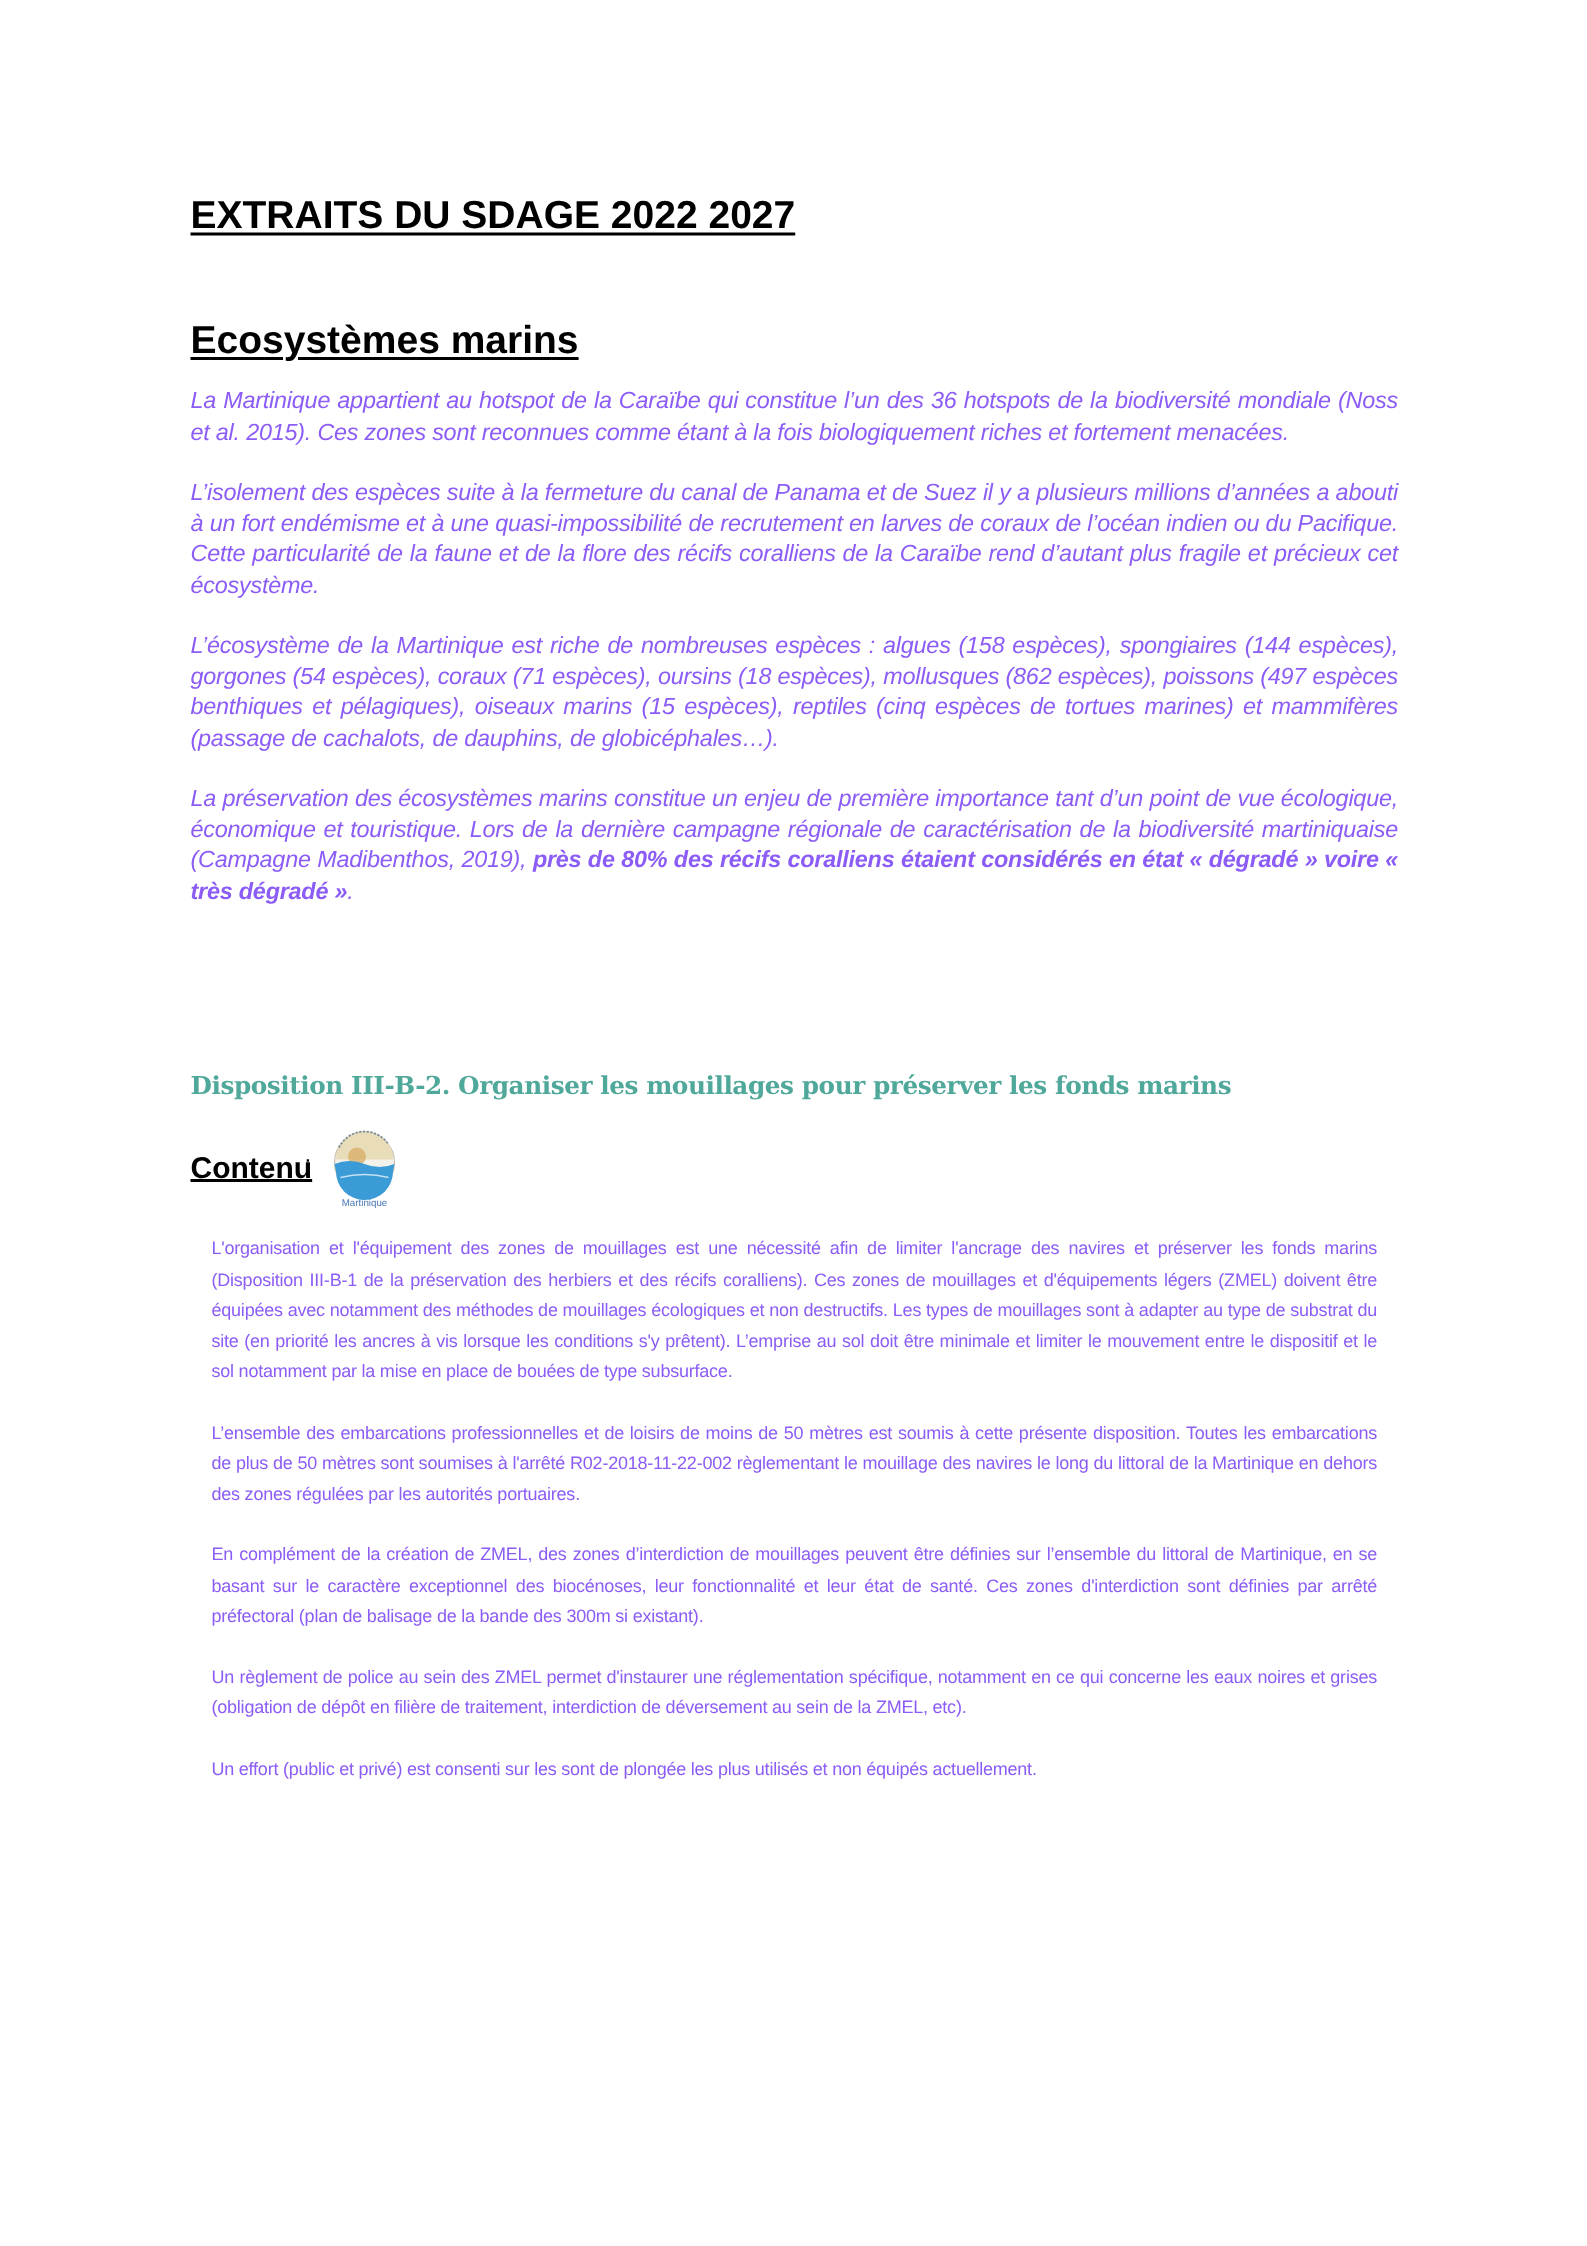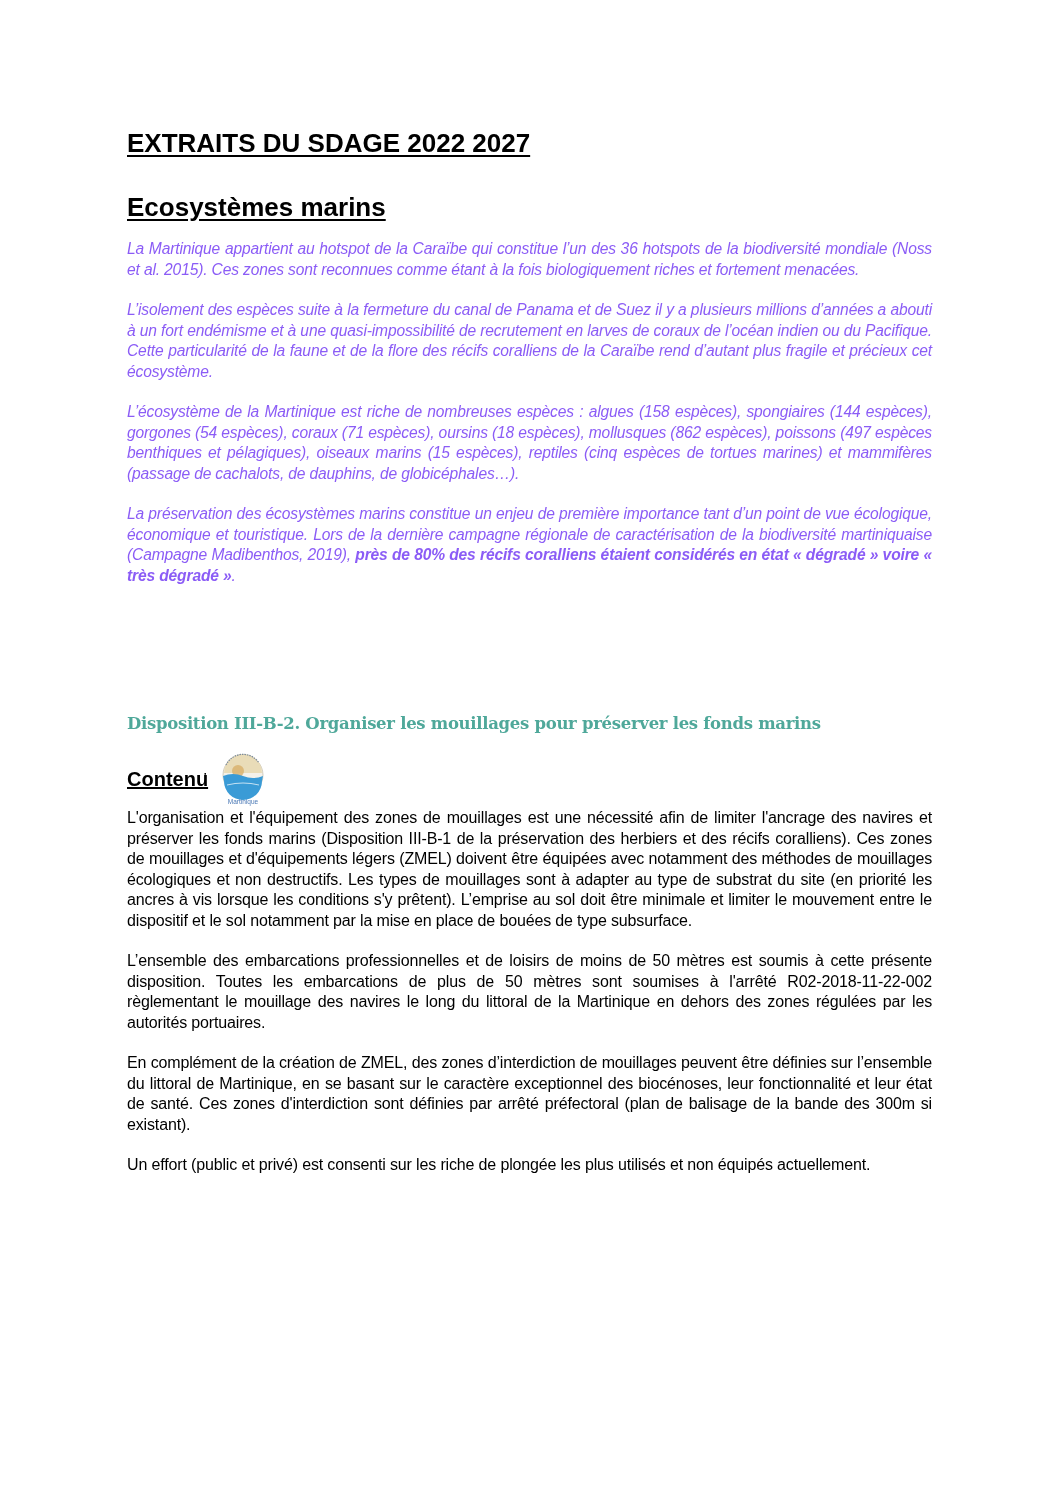--- a/index.html
+++ b/index.html
@@ -4,43 +4,43 @@
   <style>
     html, body { margin: 0; padding: 0; background: #ffffff; }
     body { width: 1058px; height: 1497px; position: relative; overflow: hidden; }
     .page { position: absolute; left: 0; top: 0; width: 1058px; height: 1464px; background: #fff; }
     .content { position: absolute; left: 127px; top: 128px; width: 805px; }
     .h1 {
       font-family: "Liberation Sans", sans-serif; font-weight: bold; font-size: 26px;
       line-height: 31px; color: #000; text-decoration: underline; text-underline-offset: 3px;
       text-decoration-thickness: 2px; margin: 0;
     }
-    .h1.eco { margin-top: 33px; }
+    .h1.eco { margin-top: 52px; }
     .green {
       font-family: "Liberation Sans", sans-serif; font-style: italic; font-size: 15.6px;
       line-height: 20.5px; color: #8b5cf6; text-align: justify; margin: 0; letter-spacing: -0.15px;
     }
     .green b { font-weight: bold; }
     .p1 { margin-top: 16px; }
     .gap { margin-top: 20px; }
     .disp {
       font-family: "DejaVu Serif", serif; font-size: 16.5px; color: #4fa89a; margin: 0;
       position: absolute; top: 586px; left: 0; white-space: nowrap; letter-spacing: -0.3px; font-weight: bold;
     }
     .contenu-row { position: absolute; top: 623px; left: 0; height: 55px; }
     .contenu {
       font-family: "Liberation Sans", sans-serif; font-weight: bold; font-size: 20px;
       color: #000; text-decoration: underline; position: absolute; top: 17px; left: 0; white-space: nowrap;
     }
     .colon { font-family: "Liberation Sans", sans-serif; font-size: 16px; color: #000; position: absolute; top: 17px; left: 76px; }
     .logo { position: absolute; left: 88px; top: 0; width: 56px; height: 56px; }
     .body-block { position: absolute; top: 680px; left: 0; width: 805px; }
     .black {
-      font-family: "Liberation Sans", sans-serif; font-size: 16px; line-height: 20.5px;
-      color: #000000; text-align: justify; margin: 0; letter-spacing: -0.15px;
+      font-family: "Liberation Sans", sans-serif; font-size: 12px; line-height: 20.5px;
+      color: #8b5cf6; text-align: justify; margin: 14px; letter-spacing: -0.15px;
     }
     .black.gap2 { margin-top: 20px; }
   </style>
 </head>
 <body>
 
 <div class="page">
   <div class="content">
     <h1 class="h1">EXTRAITS DU SDAGE 2022 2027</h1>
     <h1 class="h1 eco">Ecosystèmes marins</h1>
@@ -63,16 +63,17 @@
         <path d="M12 34 Q28 30 44 34" stroke="#ffffff" stroke-width="1" fill="none" opacity="0.7"></path>
         <path d="M11 14 A19 19 0 0 1 44 12" stroke="#7a8a9c" stroke-width="1.2" fill="none" stroke-dasharray="1.5 1"></path>
         <text x="28" y="53" text-anchor="middle" font-family="Liberation Sans, sans-serif" font-size="6.5" fill="#4a78b5">Martinique</text>
       </svg>
     </div>
 
     <div class="body-block">
       <p class="black">L'organisation et l'équipement des zones de mouillages est une nécessité afin de limiter l'ancrage des navires et préserver les fonds marins (Disposition III-B-1 de la préservation des herbiers et des récifs coralliens). Ces zones de mouillages et d'équipements légers (ZMEL) doivent être équipées avec notamment des méthodes de mouillages écologiques et non destructifs. Les types de mouillages sont à adapter au type de substrat du site (en priorité les ancres à vis lorsque les conditions s'y prêtent). L’emprise au sol doit être minimale et limiter le mouvement entre le dispositif et le sol notamment par la mise en place de bouées de type subsurface.</p>
       <p class="black gap2">L’ensemble des embarcations professionnelles et de loisirs de moins de 50 mètres est soumis à cette présente disposition. Toutes les embarcations de plus de 50 mètres sont soumises à l'arrêté R02-2018-11-22-002 règlementant le mouillage des navires le long du littoral de la Martinique en dehors des zones régulées par les autorités portuaires.</p>
       <p class="black gap2">En complément de la création de ZMEL, des zones d’interdiction de mouillages peuvent être définies sur l’ensemble du littoral de Martinique, en se basant sur le caractère exceptionnel des biocénoses, leur fonctionnalité et leur état de santé. Ces zones d'interdiction sont définies par arrêté préfectoral (plan de balisage de la bande des 300m si existant).</p>
-      <p class="black gap2">Un effort (public et privé) est consenti sur les riche de plongée les plus utilisés et non équipés actuellement.</p>
+      <p class="black gap2">Un règlement de police au sein des ZMEL permet d'instaurer une réglementation spécifique, notamment en ce qui concerne les eaux noires et grises (obligation de dépôt en filière de traitement, interdiction de déversement au sein de la ZMEL, etc).</p>
+      <p class="black gap2">Un effort (public et privé) est consenti sur les sont de plongée les plus utilisés et non équipés actuellement.</p>
     </div>
   </div>
 </div>
 
 </body></html>

